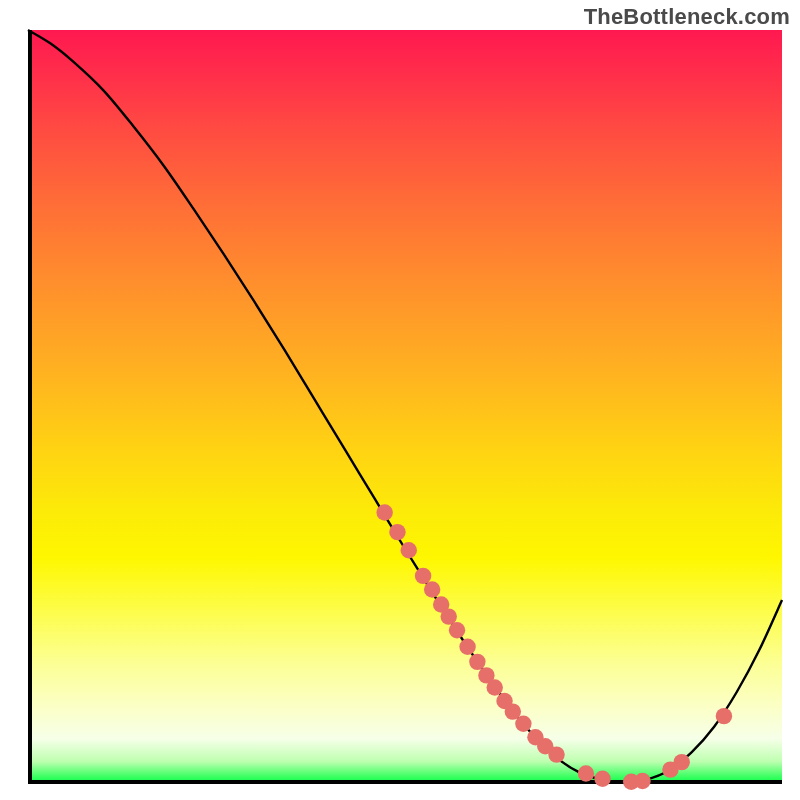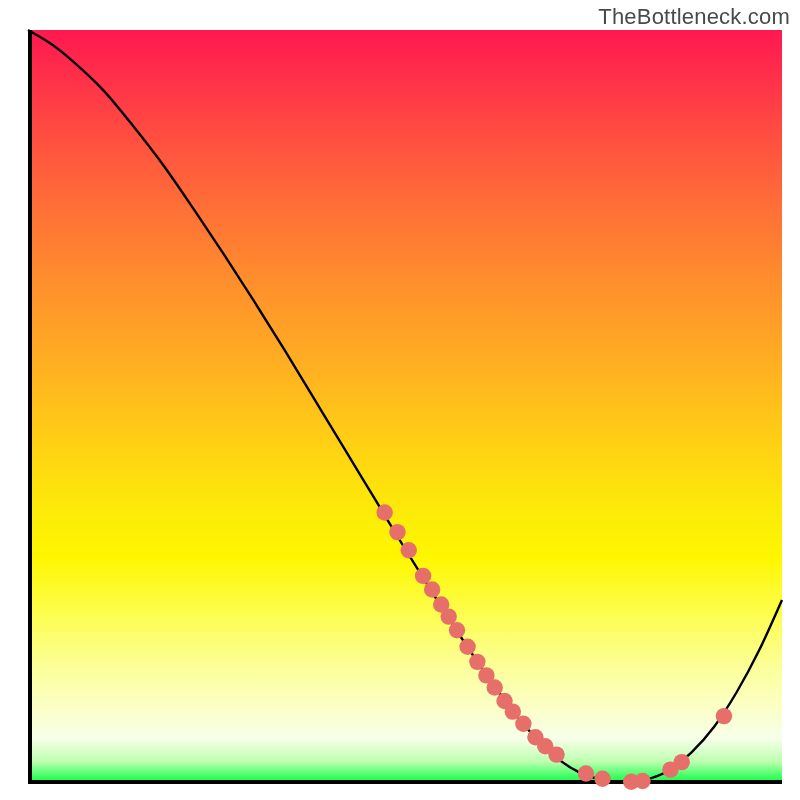--- a/index.html
+++ b/index.html
@@ -13,21 +13,21 @@
   .container {
     position: relative;
     width: 800px;
     height: 800px;
   }
   .attribution {
     position: absolute;
     top: 4px;
     right: 10px;
     font-size: 22px;
-    font-weight: 400;
+    font-weight: 700;
     color: #4a4a4a;
     letter-spacing: 0.2px;
   }
   .plot-area {
     position: absolute;
     left: 28px;
     top: 30px;
     width: 754px;
     height: 754px;
   }

